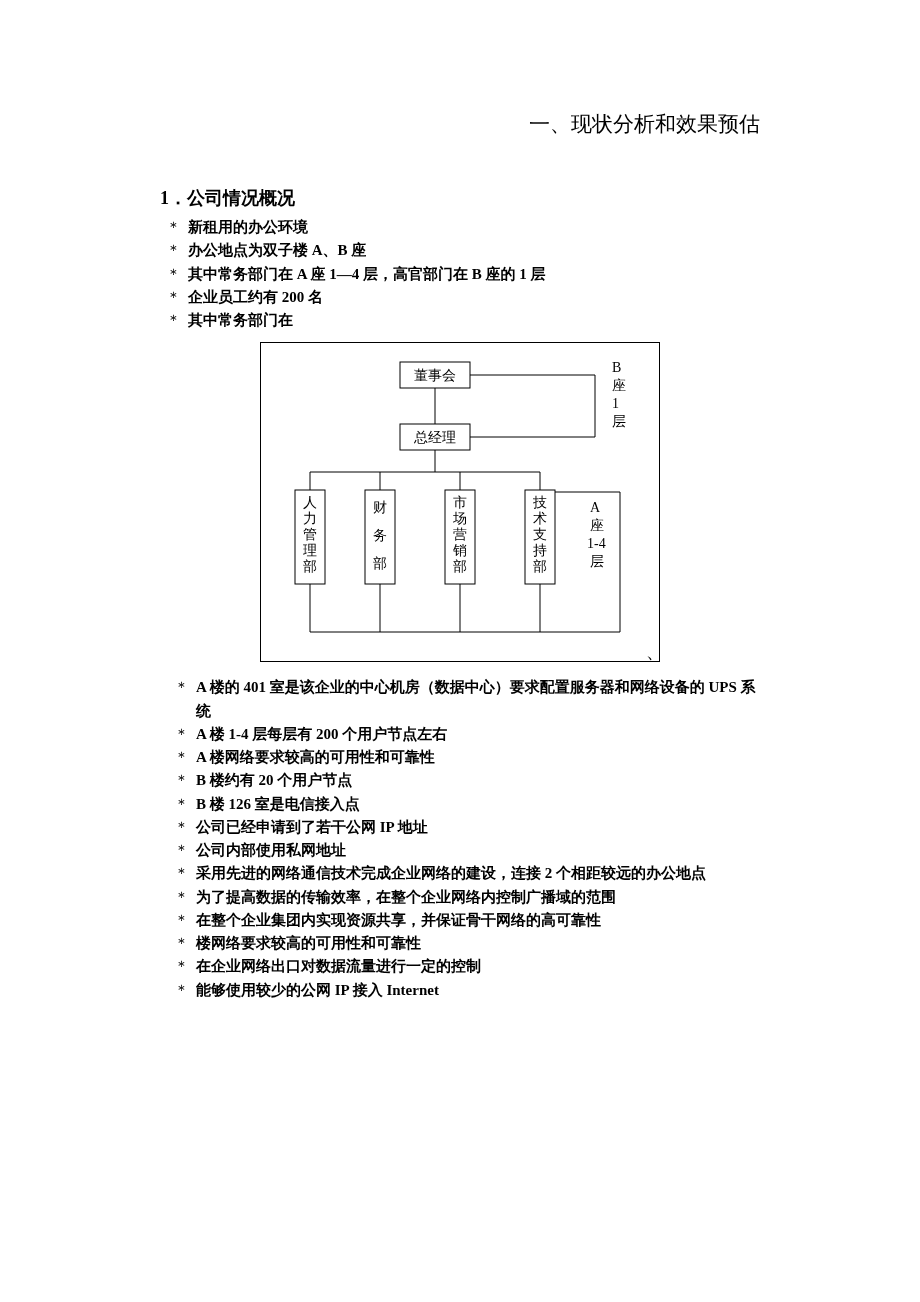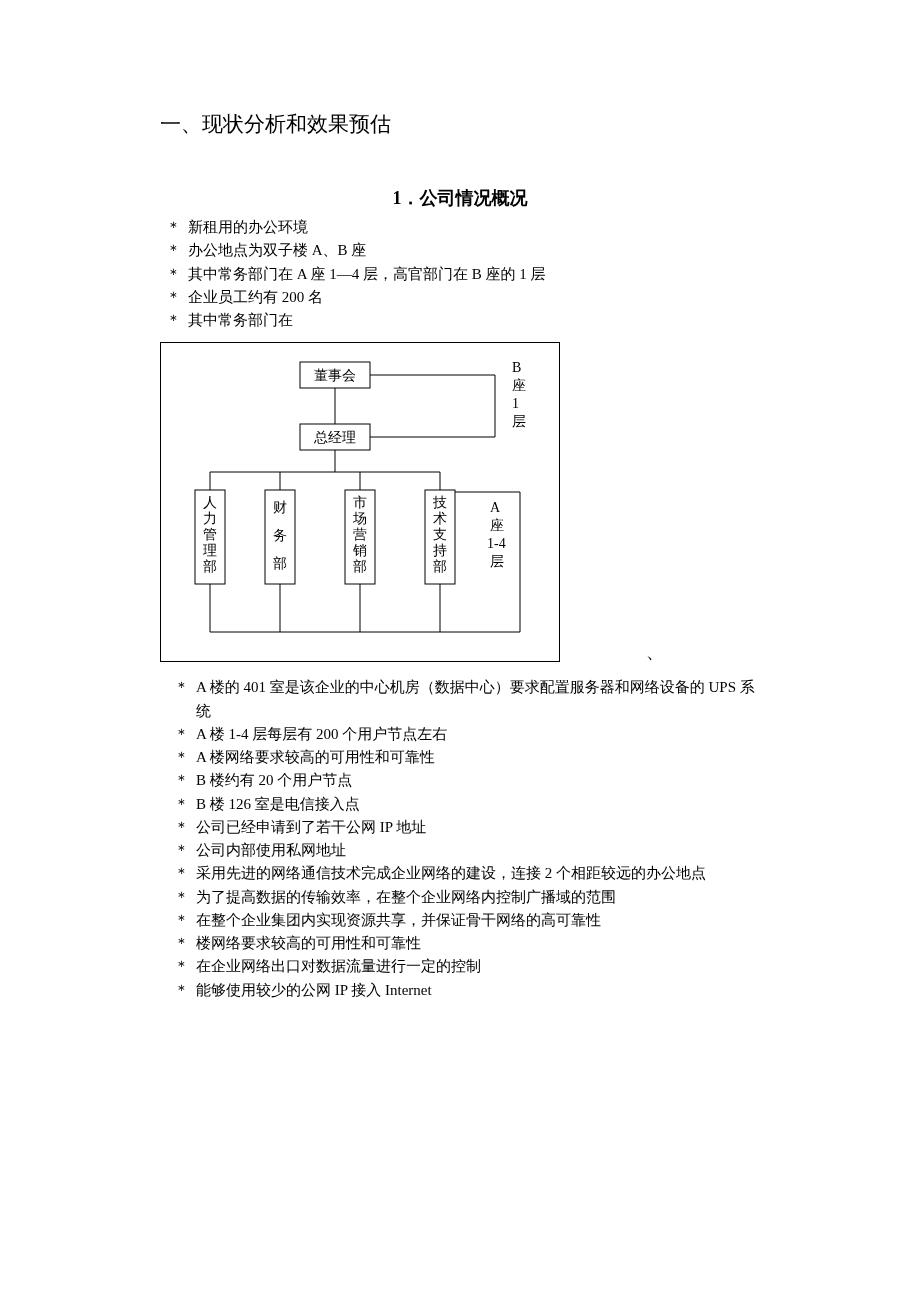--- a/index.html
+++ b/index.html
@@ -7,50 +7,50 @@
       margin: 0;
       padding: 0;
       font-family: "SimSun", "宋体", serif;
       color: #000;
       width: 920px;
     }
     .page {
       padding: 110px 160px 60px 160px;
     }
     .title {
-      text-align: left;
+      text-align: right;
       font-size: 21px;
       margin-bottom: 48px;
     }
     .section-heading {
       font-size: 18px;
       font-weight: bold;
       margin-top: 6px;
       margin-bottom: 6px;
-      text-align: center;
     }
     .bullets {
       margin: 0 0 10px 6px;
       font-size: 15px;
       line-height: 1.55;
     }
     .bullet-row {
       display: flex;
     }
     .bullet-star {
       width: 22px;
       flex-shrink: 0;
     }
     .bullet-text {
       flex: 1;
+      font-weight: bold;
     }
     .diagram-wrap {
       margin: 8px 0 14px 0;
       display: flex;
-      justify-content: flex-start;
+      justify-content: center;
       position: relative;
     }
     .tick {
       position: absolute;
       right: 96px;
       bottom: -2px;
       font-size: 18px;
     }
     svg text {
       font-family: "SimSun", "宋体", serif;

